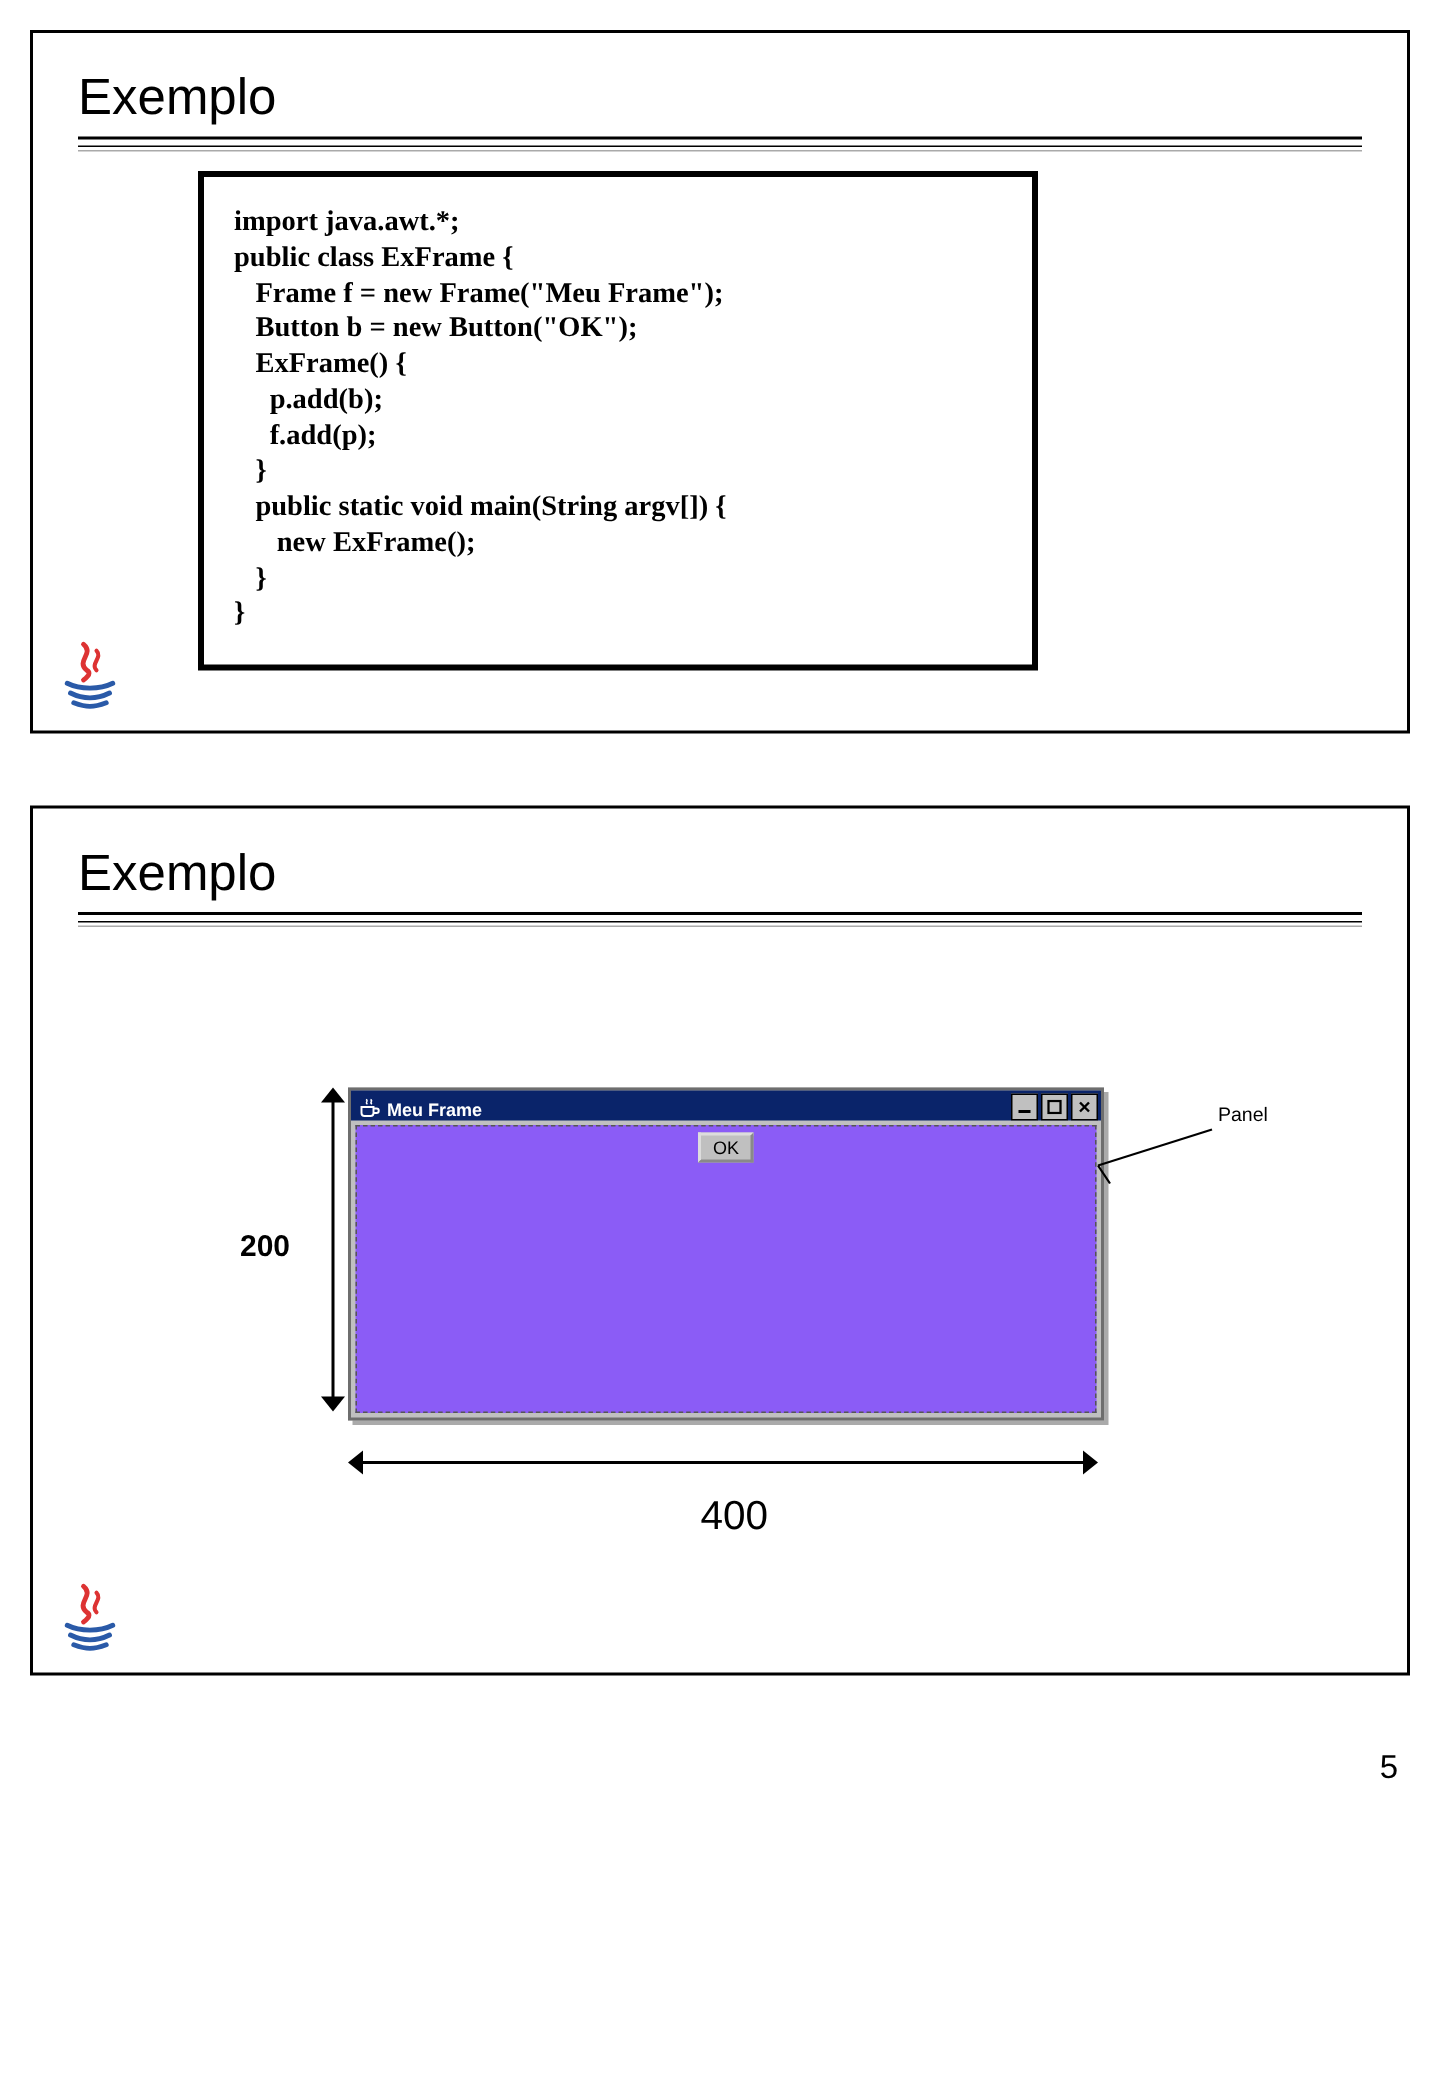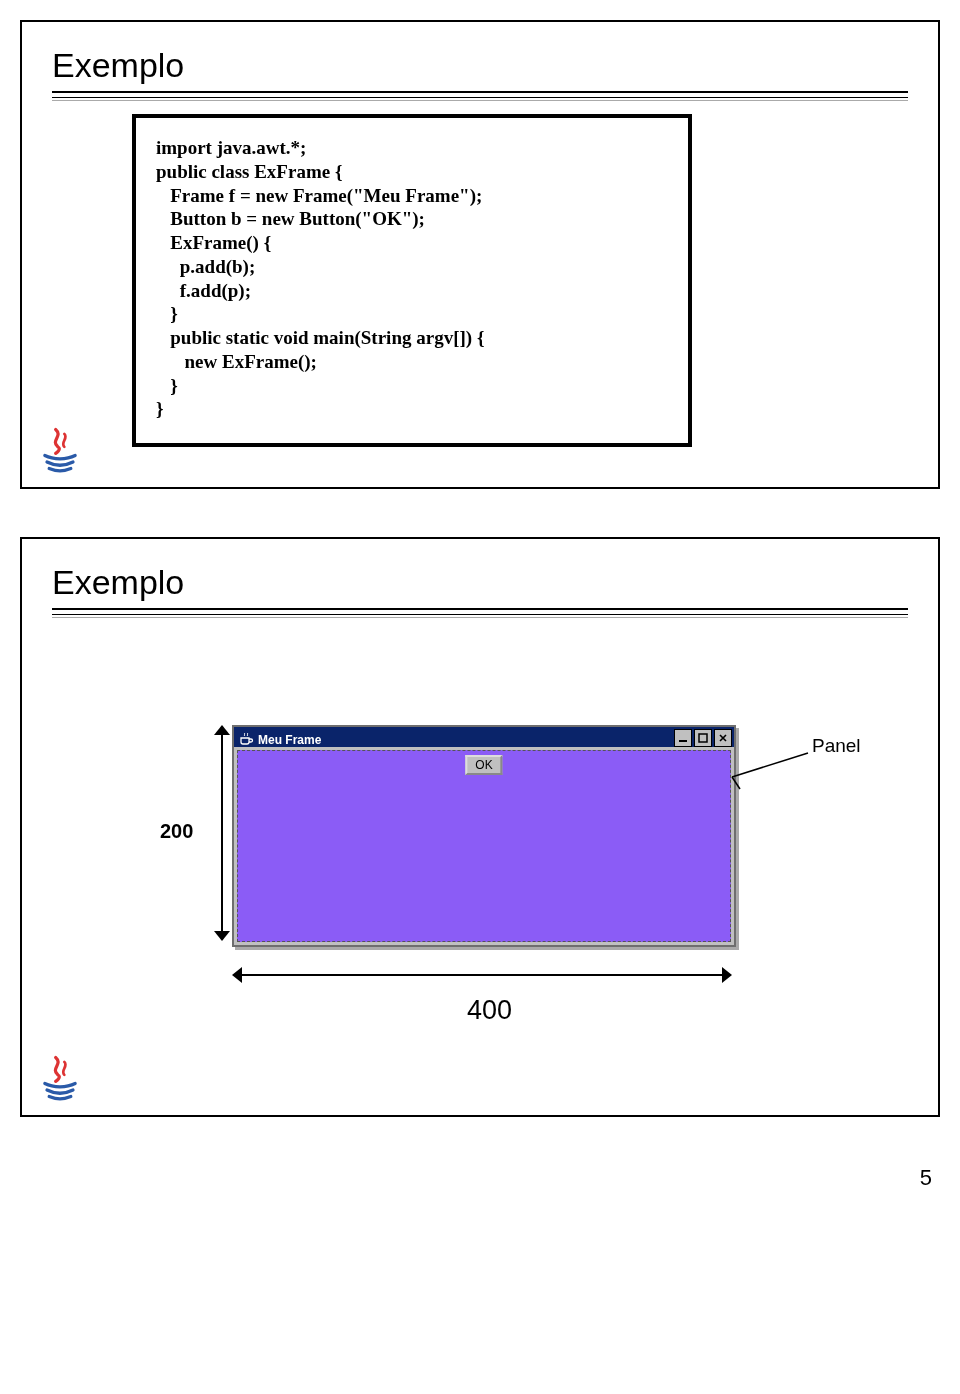--- a/index.html
+++ b/index.html
@@ -216,21 +216,21 @@
     position: absolute;
     left: 678px;
     top: 120px;
     width: 110px;
     height: 50px;
   }
   .label-panel {
     position: absolute;
     left: 760px;
     top: 110px;
-    font-size: 19px;
+    font-size: 13px;
   }
   .page-num {
     text-align: right;
     font-size: 22px;
     margin-top: 4px;
     padding-right: 8px;
   }
 </style>
 </head>
 <body>

